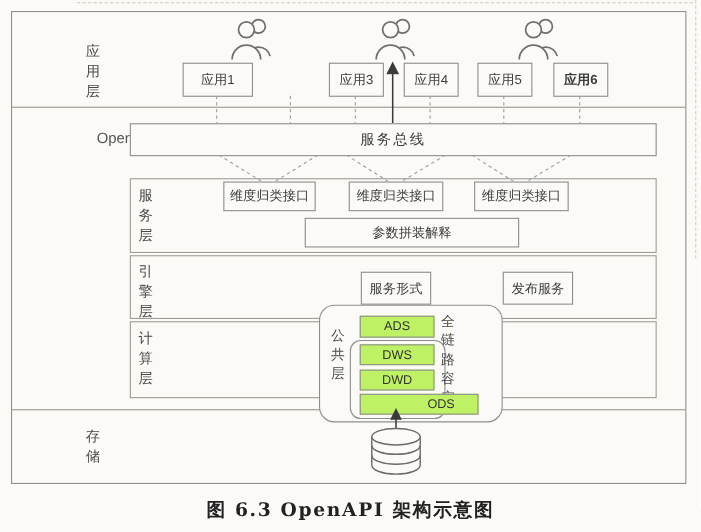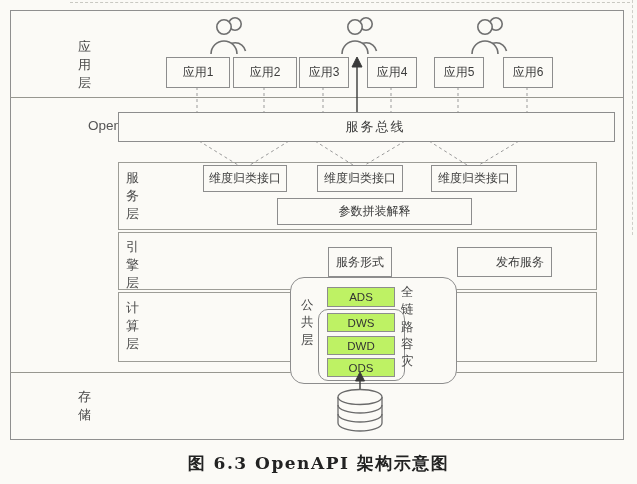--- a/index.html
+++ b/index.html
@@ -11,21 +11,21 @@
   .artifact-top{position:absolute;left:70px;top:2px;width:560px;height:0;border-top:1px dashed #c9c9c2;z-index:0;}
   .artifact-right{position:absolute;left:632px;top:0;height:235px;width:0;border-left:1px dashed #cfcfc8;z-index:0;}
   .overlay{position:absolute;left:0;top:0;z-index:1;}
   .overlay-front{position:absolute;left:0;top:0;z-index:3;}
   .vlabel{position:absolute;width:16px;font-size:13px;line-height:1.38;color:#4a4a4a;z-index:2;
           word-break:break-all;letter-spacing:0;}
   .openapi-label{position:absolute;left:88px;top:118px;font-size:13.5px;color:#555;z-index:2;}
   .box{position:absolute;border:1px solid #8d8d8d;background:#fbfaf6;display:flex;
        align-items:center;justify-content:center;font-size:12px;color:#3c3c3c;z-index:2;}
   .section{position:absolute;border:1px solid #9d9d97;background:transparent;z-index:1;}
-  .bus{font-size:13px;letter-spacing:2px;padding-left:18px;}
+  .bus{font-size:13px;letter-spacing:2px;}
   .rounded-outer{position:absolute;border:1px solid #8d8d8d;border-radius:14px;background:#fbfaf6;z-index:2;}
   .rounded-inner{position:absolute;border:1px solid #8d8d8d;border-radius:10px;background:#fbfaf6;z-index:2;}
   .stack-box{position:absolute;border:1px solid #8d8d8d;background:#bef264;display:flex;
              align-items:center;justify-content:center;font-size:11.5px;z-index:3;color:#333;}
   .caption{position:absolute;left:0;top:452px;width:637px;text-align:center;
            font-family:"DejaVu Serif","Liberation Serif",serif;font-weight:bold;
            font-size:17px;letter-spacing:1.5px;color:#222;z-index:2;}
 </style>
 </head>
 <body>
@@ -84,48 +84,47 @@
   </svg>
 
   <div class="vlabel" style="left:78px;top:38px;">应用层</div>
   <div class="openapi-label">OpenAPI</div>
   <div class="vlabel" style="left:126px;top:169px;">服务层</div>
   <div class="vlabel" style="left:126px;top:238px;">引擎层</div>
   <div class="vlabel" style="left:126px;top:299px;">计算层</div>
   <div class="vlabel" style="left:78px;top:388px;">存储</div>
 
   <div class="box" style="left:166px;top:57px;width:62px;height:29px;">应用1</div>
-  <div class="box" style="left:233px;top:57px;width:62px;height:29px;">应用2</div>
   <div class="box" style="left:299px;top:57px;width:48px;height:29px;">应用3</div>
   <div class="box" style="left:367px;top:57px;width:48px;height:29px;">应用4</div>
   <div class="box" style="left:434px;top:57px;width:48px;height:29px;">应用5</div>
-  <div class="box" style="left:503px;top:57px;width:48px;height:29px;">应用6</div>
+  <div class="box" style="left:503px;top:57px;width:48px;height:29px;font-weight:bold;">应用6</div>
 
   <div class="box bus" style="left:118px;top:112px;width:477px;height:28px;">服务总线</div>
 
   <div class="section" style="left:118px;top:162px;width:477px;height:66px;"></div>
   <div class="box" style="left:203px;top:165px;width:82px;height:25px;">维度归类接口</div>
   <div class="box" style="left:317px;top:165px;width:84px;height:25px;">维度归类接口</div>
   <div class="box" style="left:431px;top:165px;width:84px;height:25px;">维度归类接口</div>
   <div class="box" style="left:277px;top:198px;width:193px;height:25px;">参数拼装解释</div>
 
   <div class="section" style="left:118px;top:232px;width:477px;height:56px;"></div>
   <div class="box" style="left:328px;top:247px;width:62px;height:28px;">服务形式</div>
-  <div class="box" style="left:457px;top:247px;width:62px;height:28px;padding-left:31px;">发布服务</div>
+  <div class="box" style="left:457px;top:247px;width:62px;height:28px;">发布服务</div>
 
   <div class="section" style="left:118px;top:292px;width:477px;height:68px;"></div>
 
   <div class="rounded-outer" style="left:290px;top:277px;width:165px;height:105px;"></div>
   <div class="vlabel" style="left:301px;top:297px;font-size:12.5px;z-index:3;">公共层</div>
   <div class="vlabel" style="left:401px;top:284px;font-size:12.5px;z-index:3;">全链路容灾</div>
   <div class="stack-box" style="left:327px;top:287px;width:66px;height:18px;">ADS</div>
   <div class="rounded-inner" style="left:318px;top:309px;width:85px;height:70px;"></div>
   <div class="stack-box" style="left:327px;top:313px;width:66px;height:17px;">DWS</div>
   <div class="stack-box" style="left:327px;top:336px;width:66px;height:17px;">DWD</div>
-  <div class="stack-box" style="left:327px;top:358px;width:66px;height:17px;">ODS</div>
+  <div class="stack-box" style="left:327px;top:358px;width:66px;height:17px;padding-left:40px;">ODS</div>
 
   <svg class="overlay-front" width="637" height="484">
     <g stroke="#3a3a3a" fill="#3a3a3a">
       <line x1="360" y1="390" x2="360" y2="379" stroke-width="1.4"></line>
       <polygon points="360,372 355.5,381 364.5,381"></polygon>
     </g>
     <g stroke="#6a6a6a" stroke-width="1.3" fill="none">
       <path d="M338,397 L338,423 A22,8 0 0 0 382,423 L382,397" fill="#fbfaf6"></path>
       <path d="M338,405 A22,8 0 0 0 382,405"></path>
       <path d="M338,414 A22,8 0 0 0 382,414"></path>

